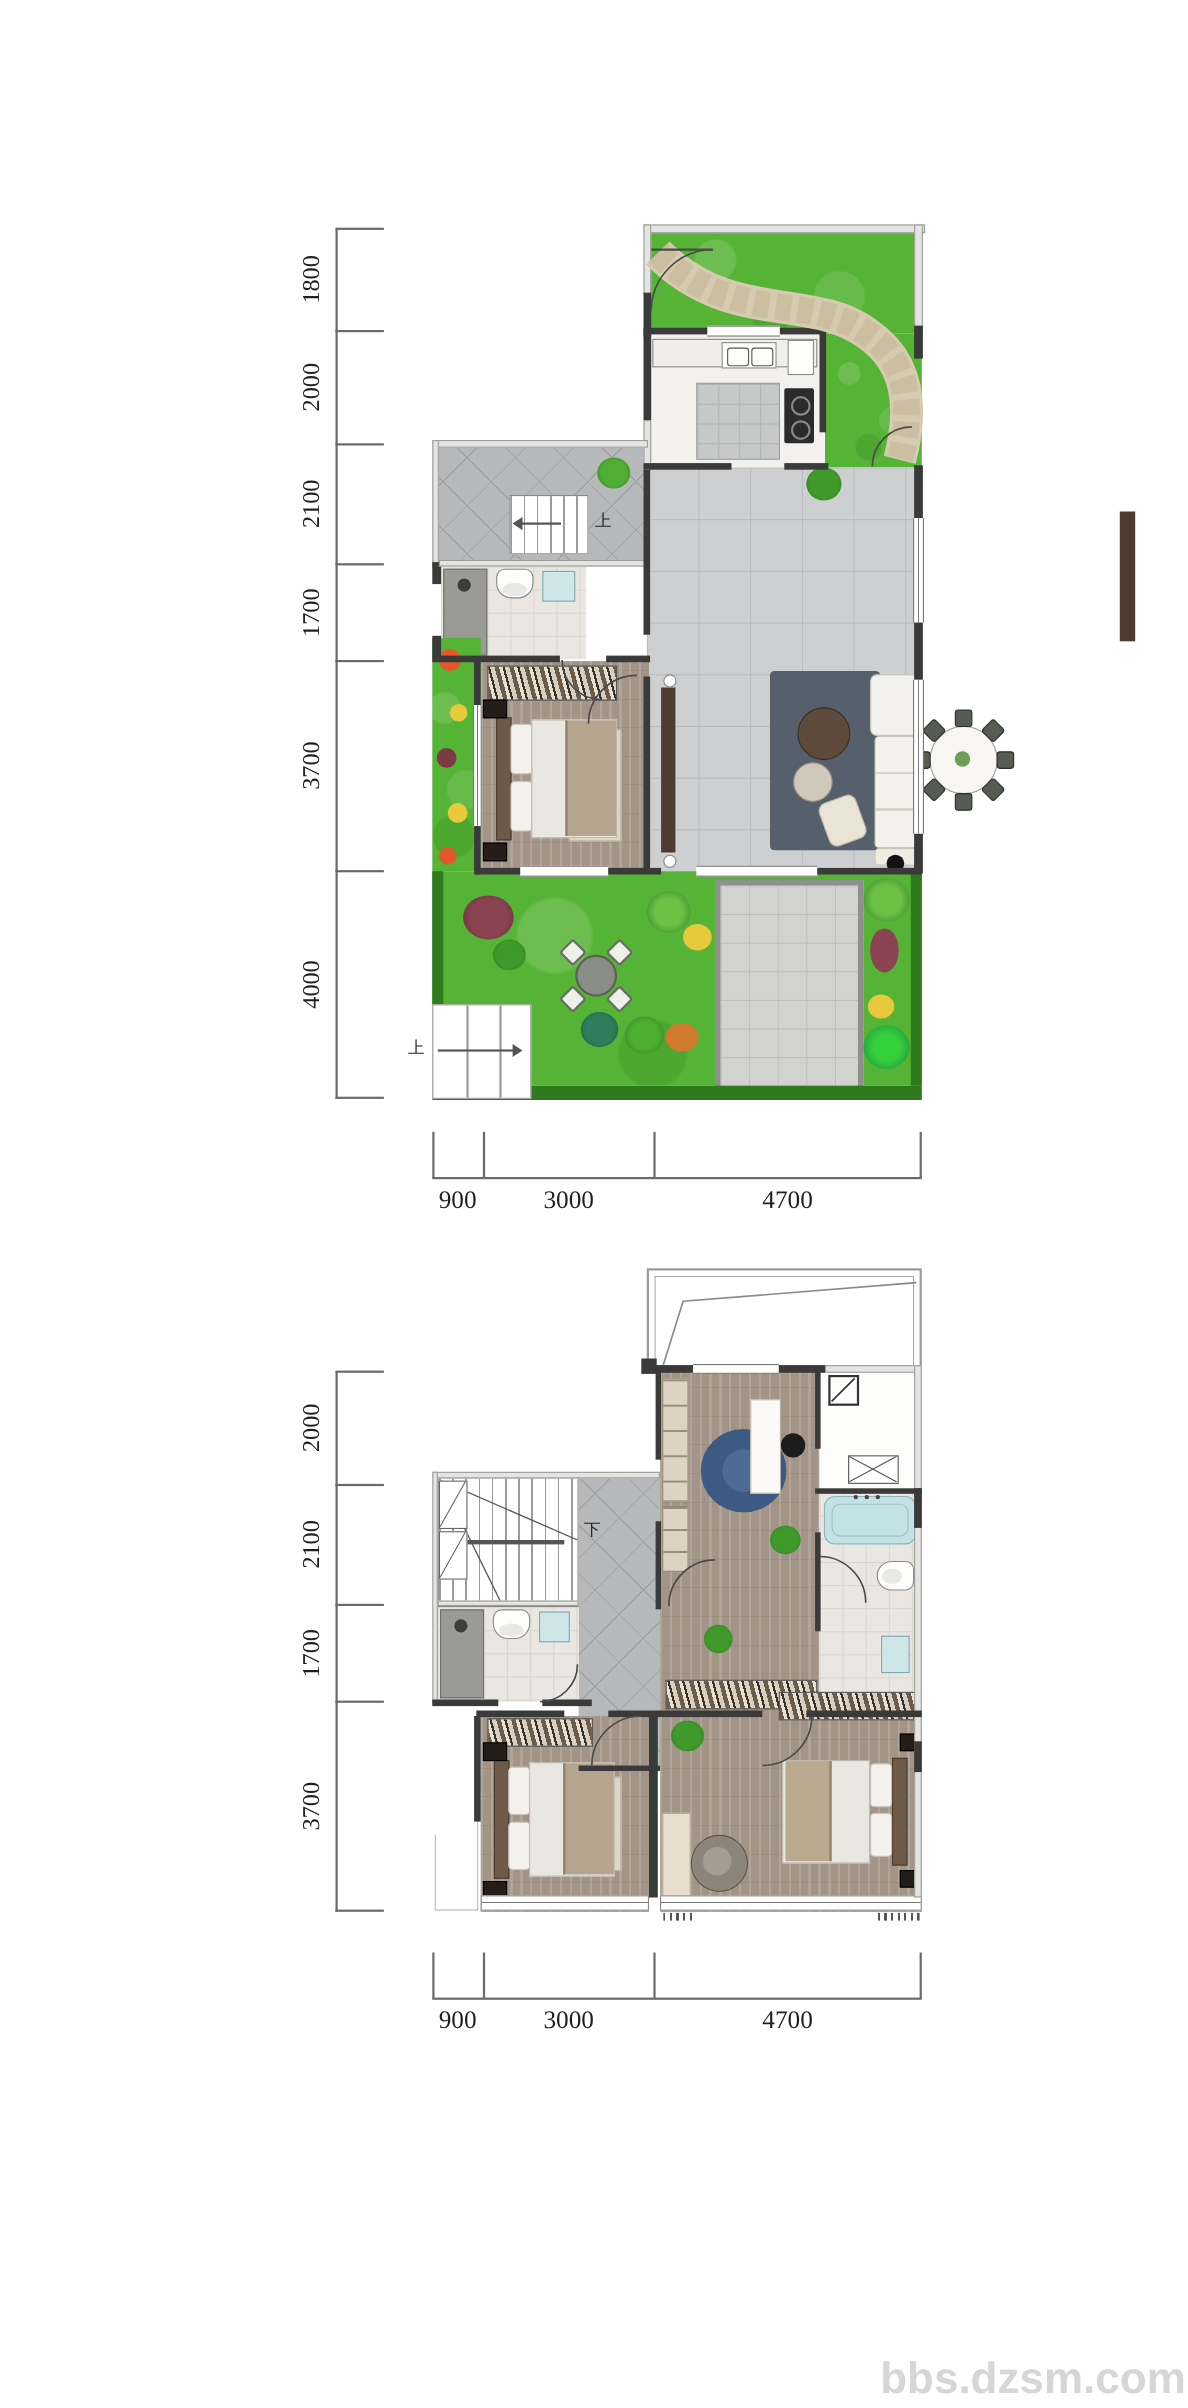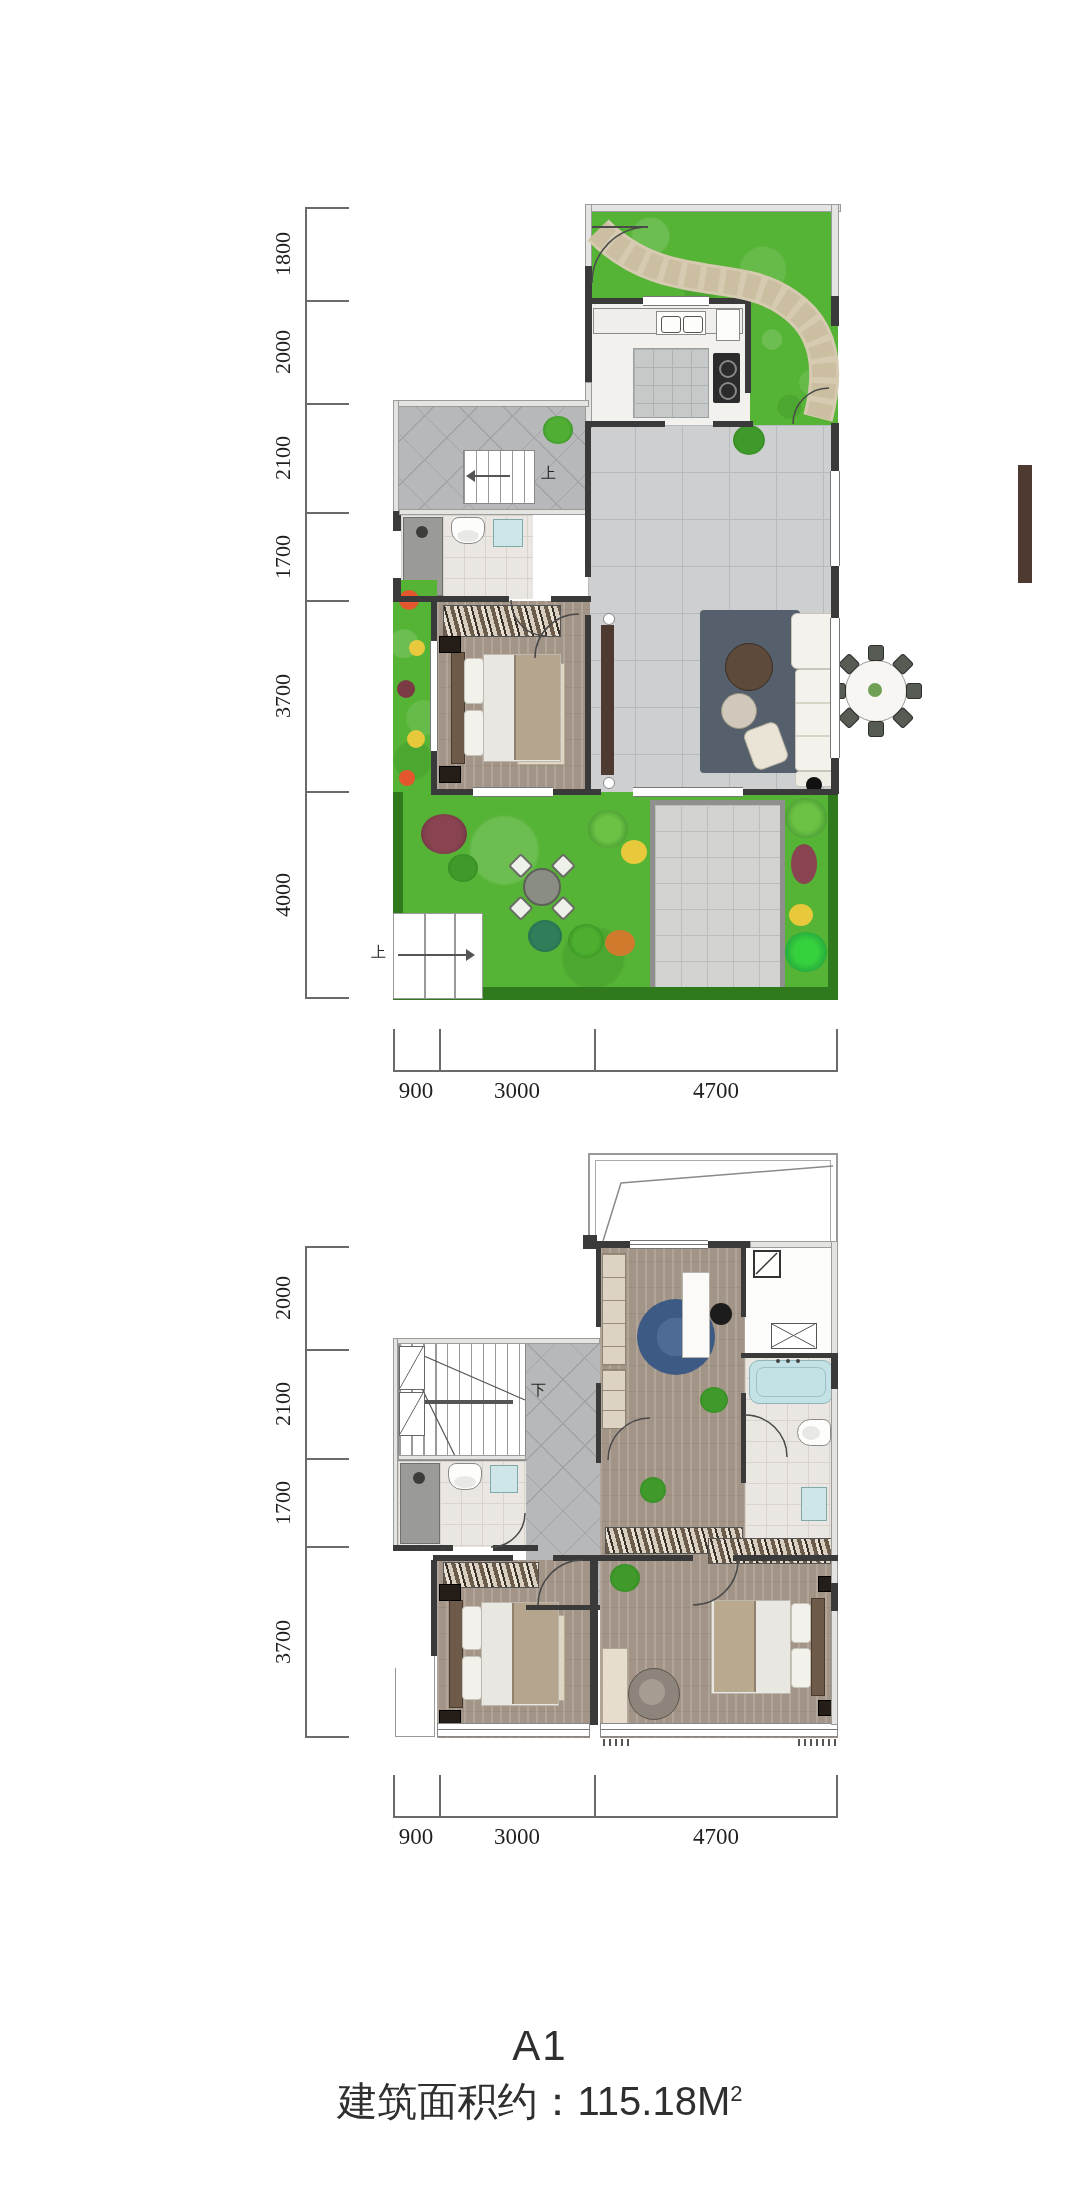--- a/index.html
+++ b/index.html
@@ -446,21 +446,16 @@
     <svg width="445" height="602">
       <polyline points="210,88 228,30 440,13" stroke="#8a8a88" stroke-width="1.5" fill="none"></polyline>
       <path d="M 215,307 A 42 42 0 0 1 257,265" stroke="#4a4a4a" stroke-width="1.5" fill="none"></path>
       <path d="M 145,452 A 45 45 0 0 1 190,407" stroke="#4a4a4a" stroke-width="1.5" fill="none"></path>
       <path d="M 300,452 A 45 45 0 0 0 345,407" stroke="#4a4a4a" stroke-width="1.5" fill="none"></path>
       <path d="M 352,262 A 42 42 0 0 1 394,304" stroke="#4a4a4a" stroke-width="1.5" fill="none"></path>
       <path d="M 98,394 A 34 34 0 0 0 132,360" stroke="#4a4a4a" stroke-width="1.5" fill="none"></path>
     </svg>
   </div>
 
-  <div class="abs" style="left:0;top:2022px;width:1080px;text-align:center;color:#2f2f2f;">
-    <div style="font-size:42px;letter-spacing:2px;">A1</div>
-    <div style="font-size:40px;margin-top:4px;">
-      <span>建筑面积约：115.18M</span><sup style="font-size:22px;">2</sup>
-    </div>
-  </div>
-
+
+  <div class="abs" style="right:2px;top:2140px;font-size:40px;font-weight:bold;color:#d6d6d6;letter-spacing:0px;">bbs.dzsm.com</div>
 
 </div>
 
 </body></html>

